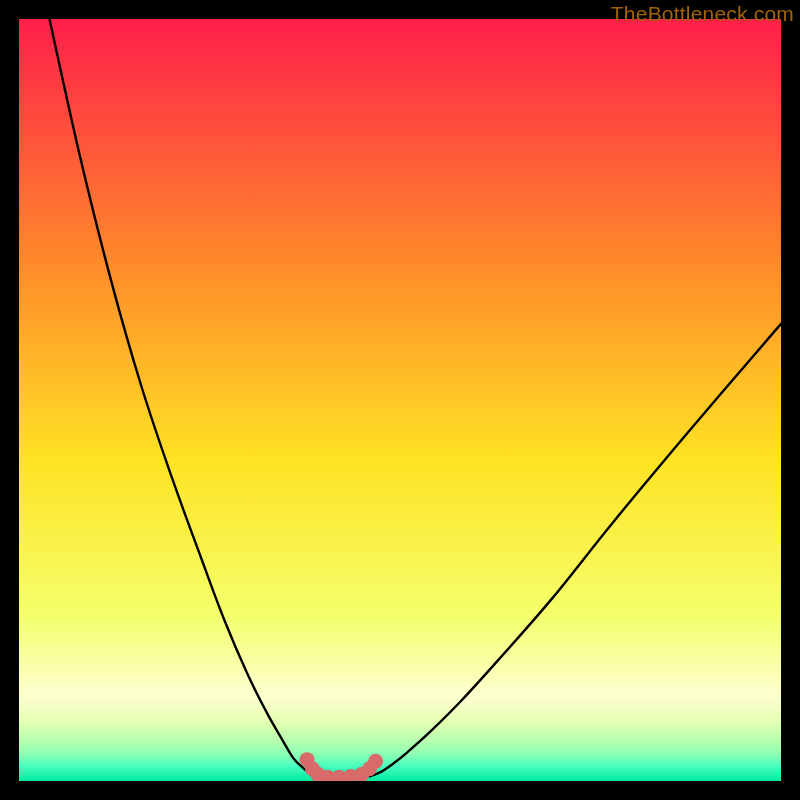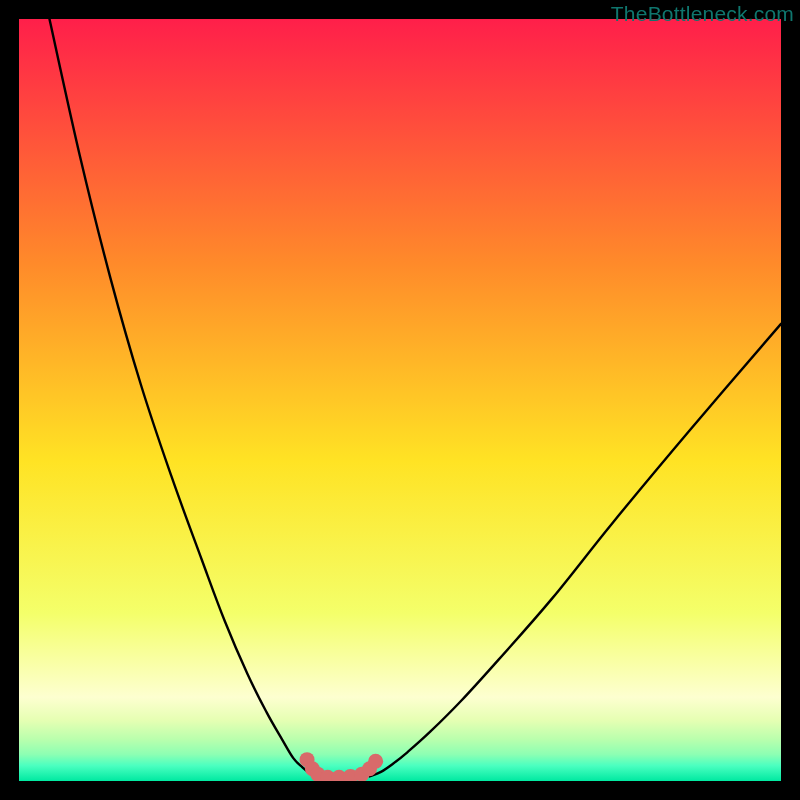--- a/index.html
+++ b/index.html
@@ -23,21 +23,21 @@
     position: absolute;
     left: 0;
     top: 0;
     width: 100%;
     height: 100%;
   }
   .watermark {
     position: absolute;
     top: 2px;
     right: 6px;
-    color: #0f766e;
+    color: #a16207;
     font-size: 21px;
     font-weight: 500;
     letter-spacing: 0.2px;
     text-align: center;
   }
   svg.curves {
     position: absolute;
     left: 0;
     top: 0;
     width: 100%;

